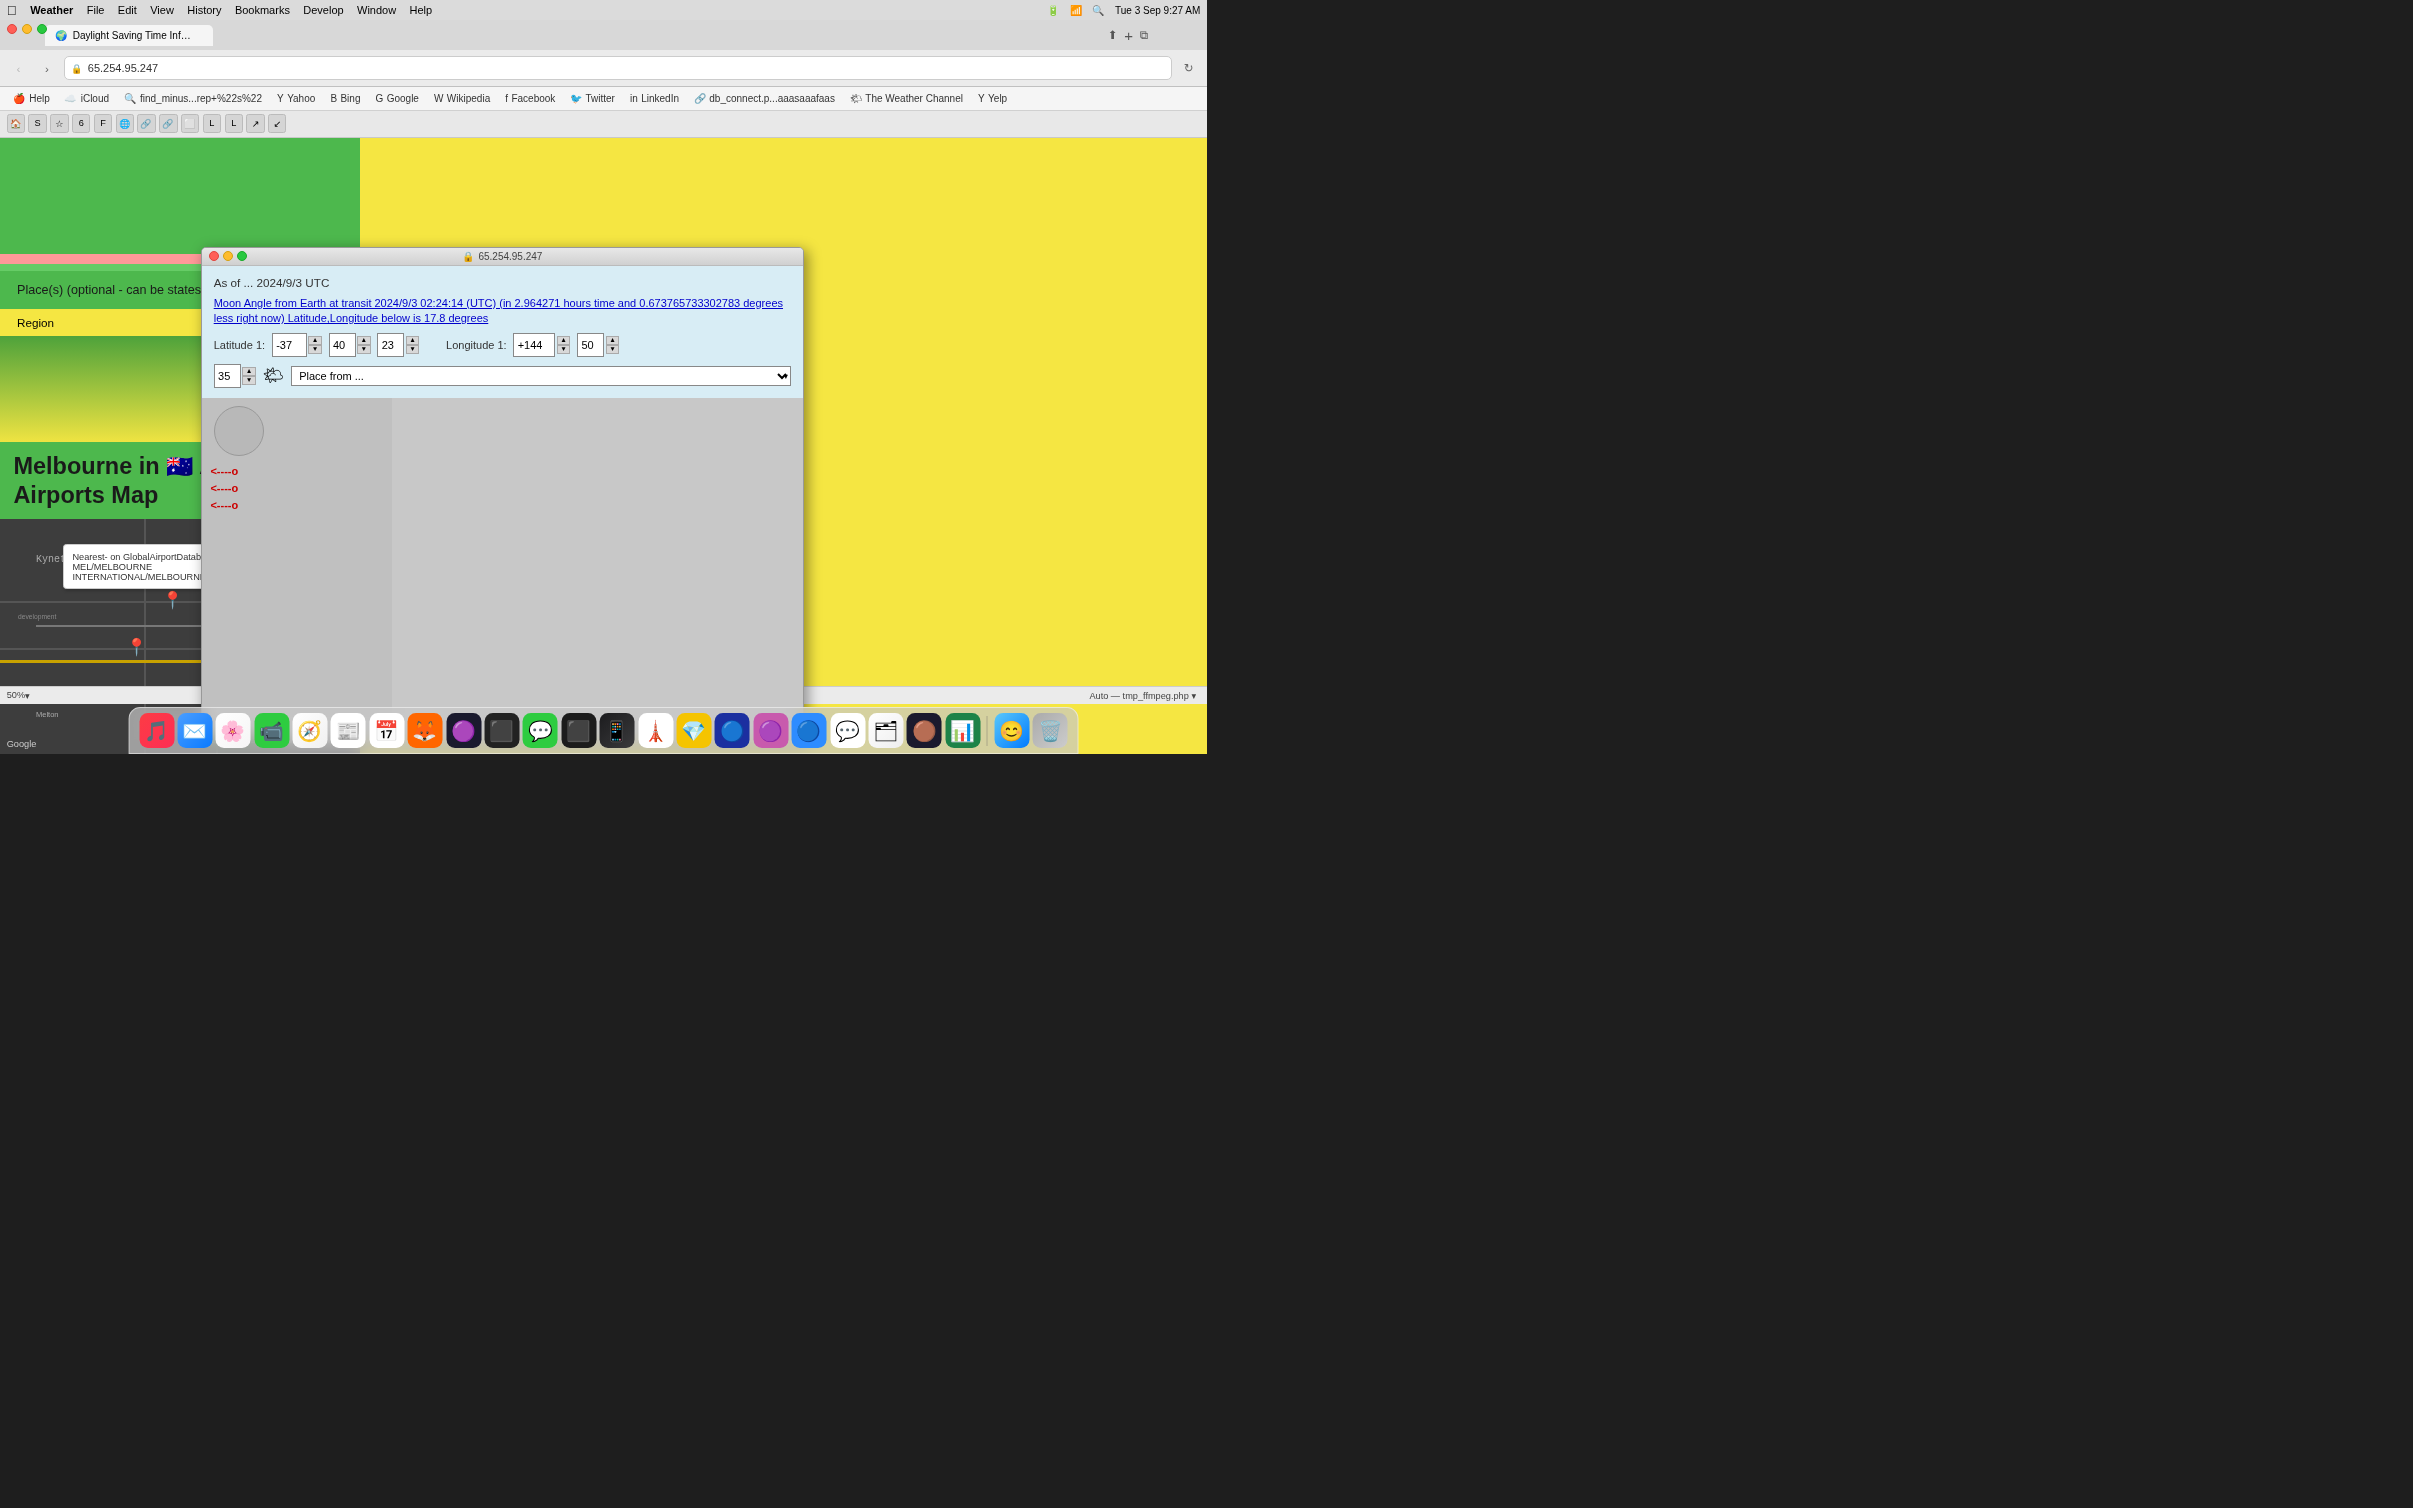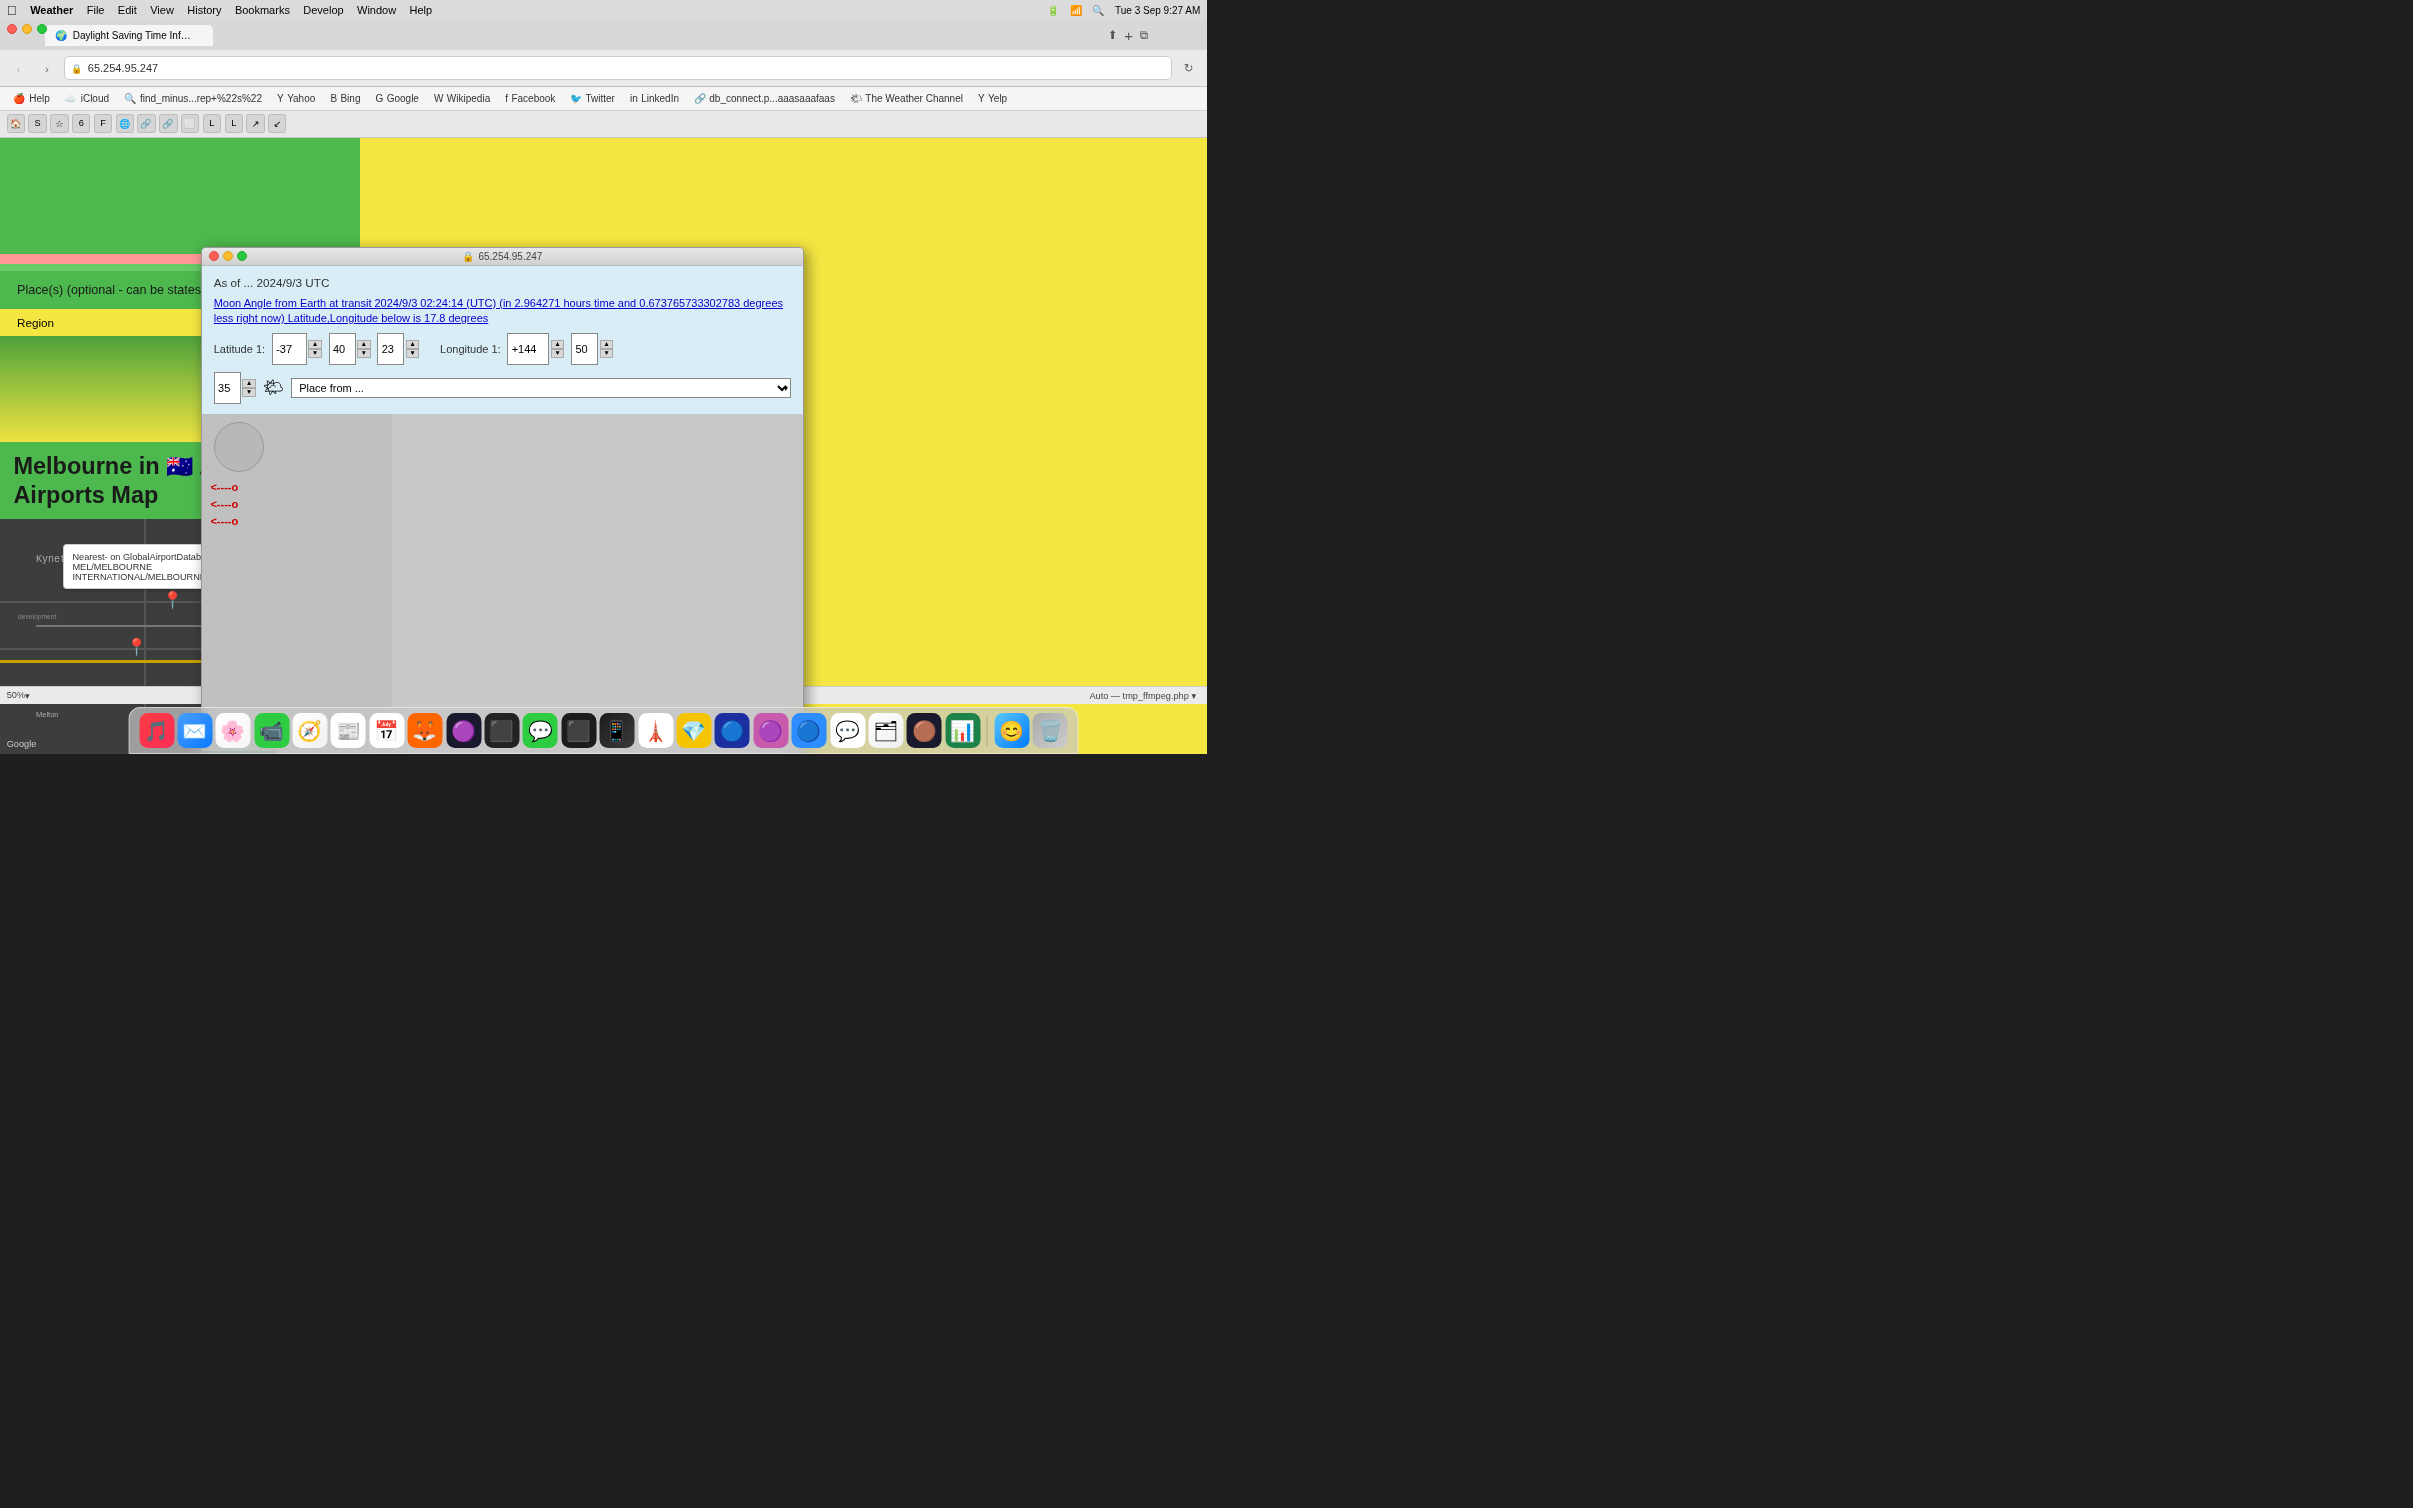--- a/index.html
+++ b/index.html
@@ -426,21 +426,21 @@
       font-weight: 500;
     }
     .coord-input-group {
       display: flex;
       align-items: center;
       gap: 1.7px;
     }
     .coord-field {
       background: white;
       border: 0.8px solid #888;
-      height: 32px;
+      height: 24px;
       padding: 0 3.4px;
       font-size: 11px;
       display: inline-flex;
       align-items: center;
     }
     .coord-stepper {
       display: flex;
       flex-direction: column;
       height: 18.4px;
     }
@@ -795,21 +795,21 @@
           </div>
 
           <div class="coord-input-group">
             <div class="coord-field" style="width:27px;">23</div>
             <div class="coord-stepper">
               <div class="coord-stepper-btn">▲</div>
               <div class="coord-stepper-btn">▼</div>
             </div>
           </div>
 
-          <span class="coord-label" style="margin-left:14px;">Longitude 1:</span>
+          <span class="coord-label" style="margin-left:20px;">Longitude 1:</span>
 
           <div class="coord-input-group">
             <div class="coord-field" style="width:42px;">+144</div>
             <div class="coord-stepper">
               <div class="coord-stepper-btn">▲</div>
               <div class="coord-stepper-btn">▼</div>
             </div>
           </div>
 
           <div class="coord-input-group">

